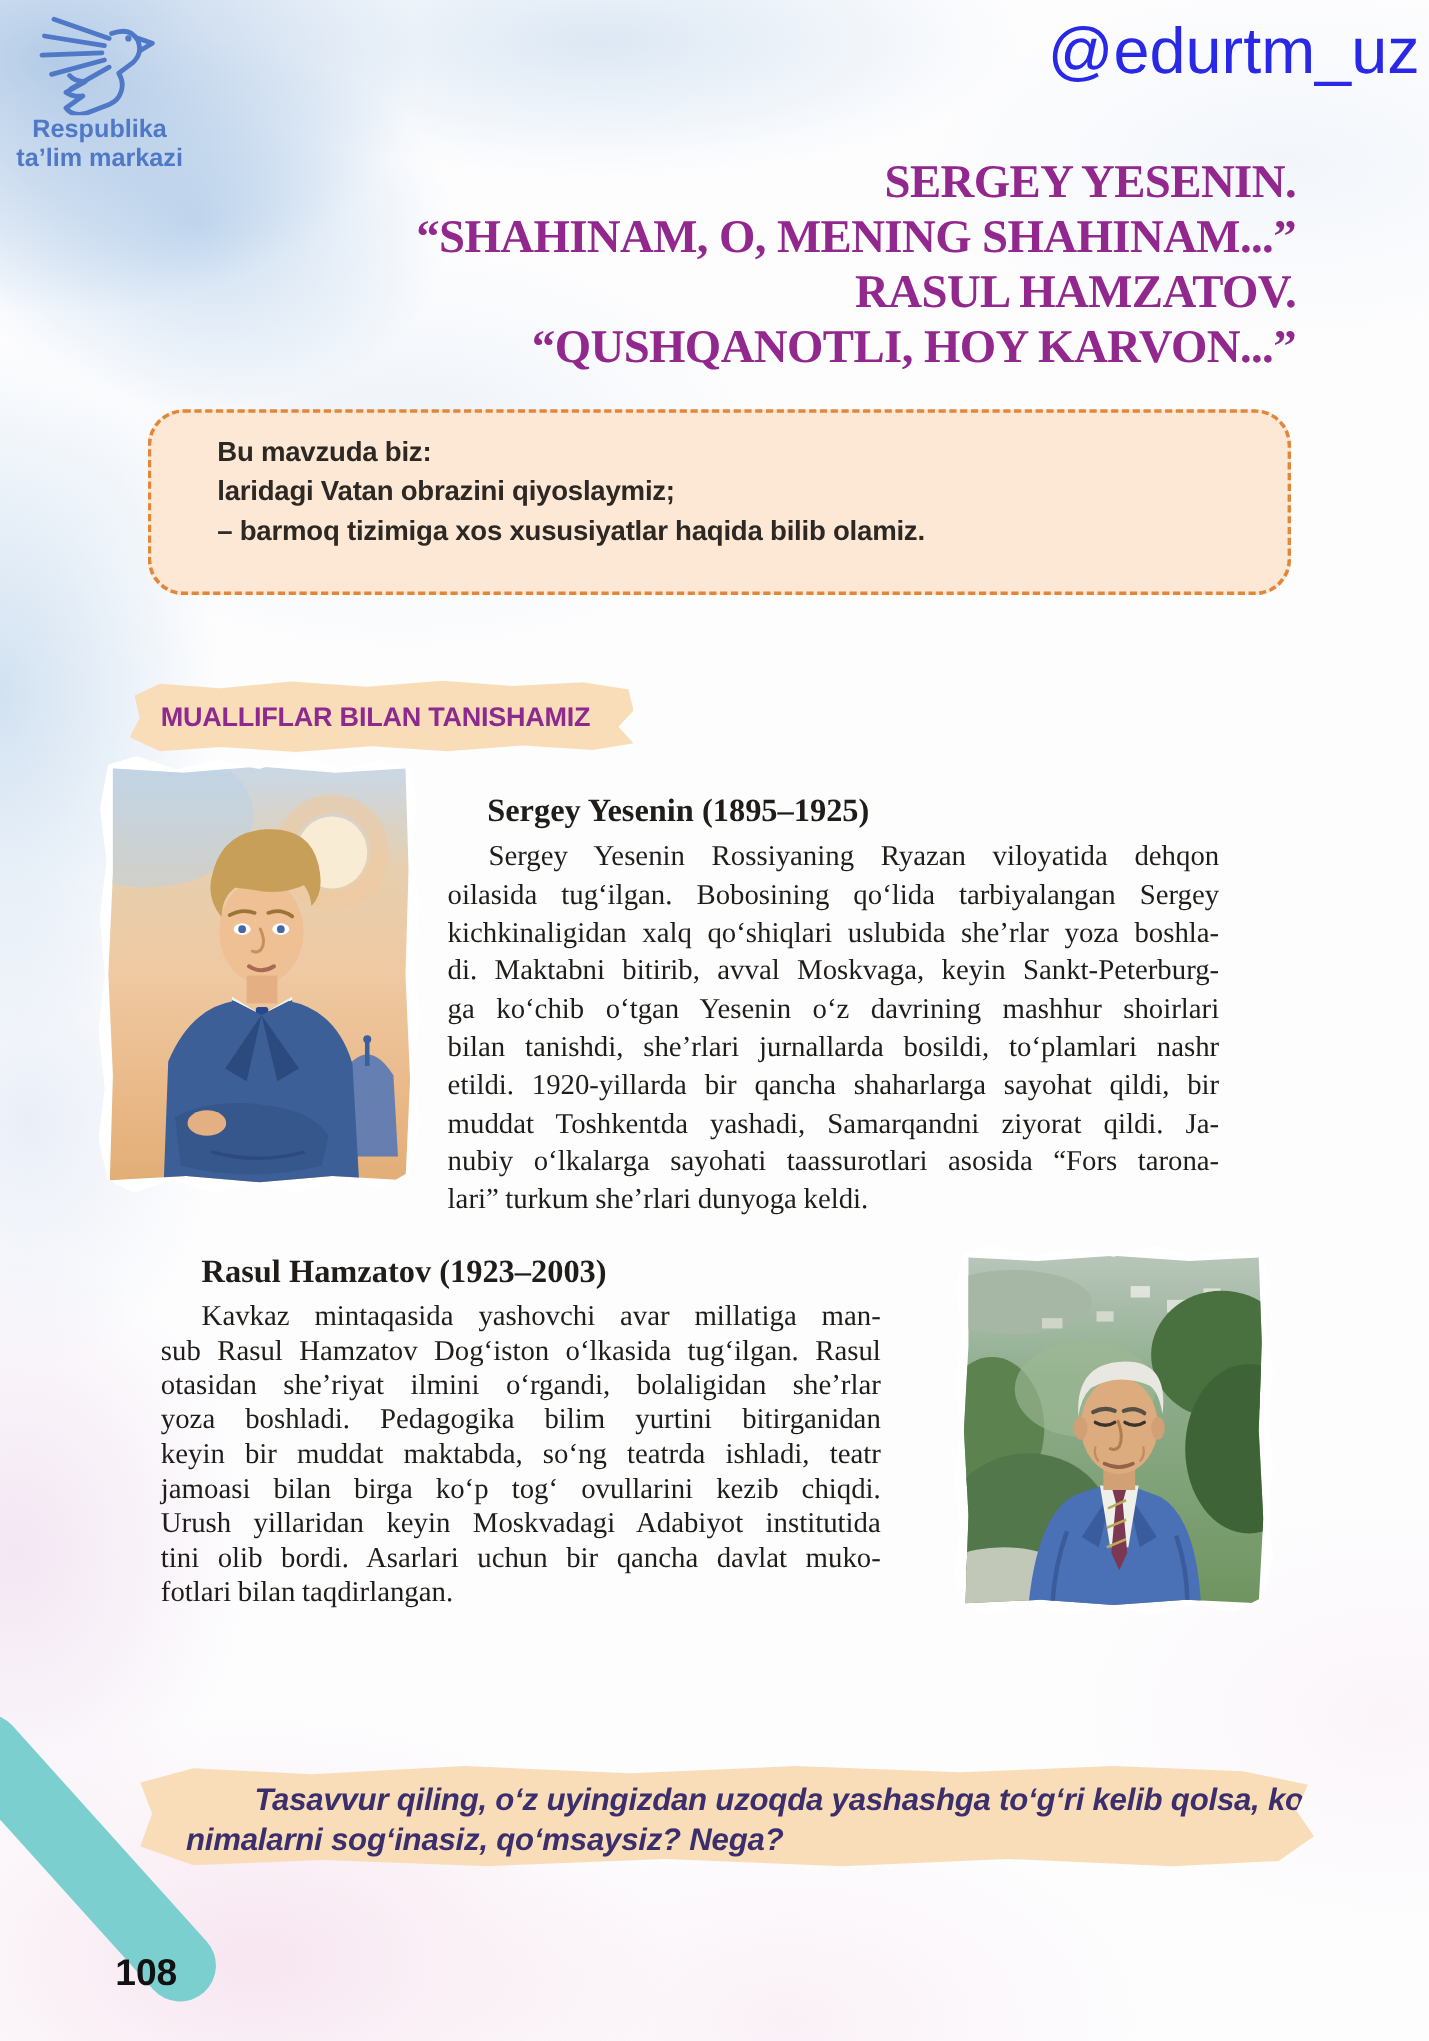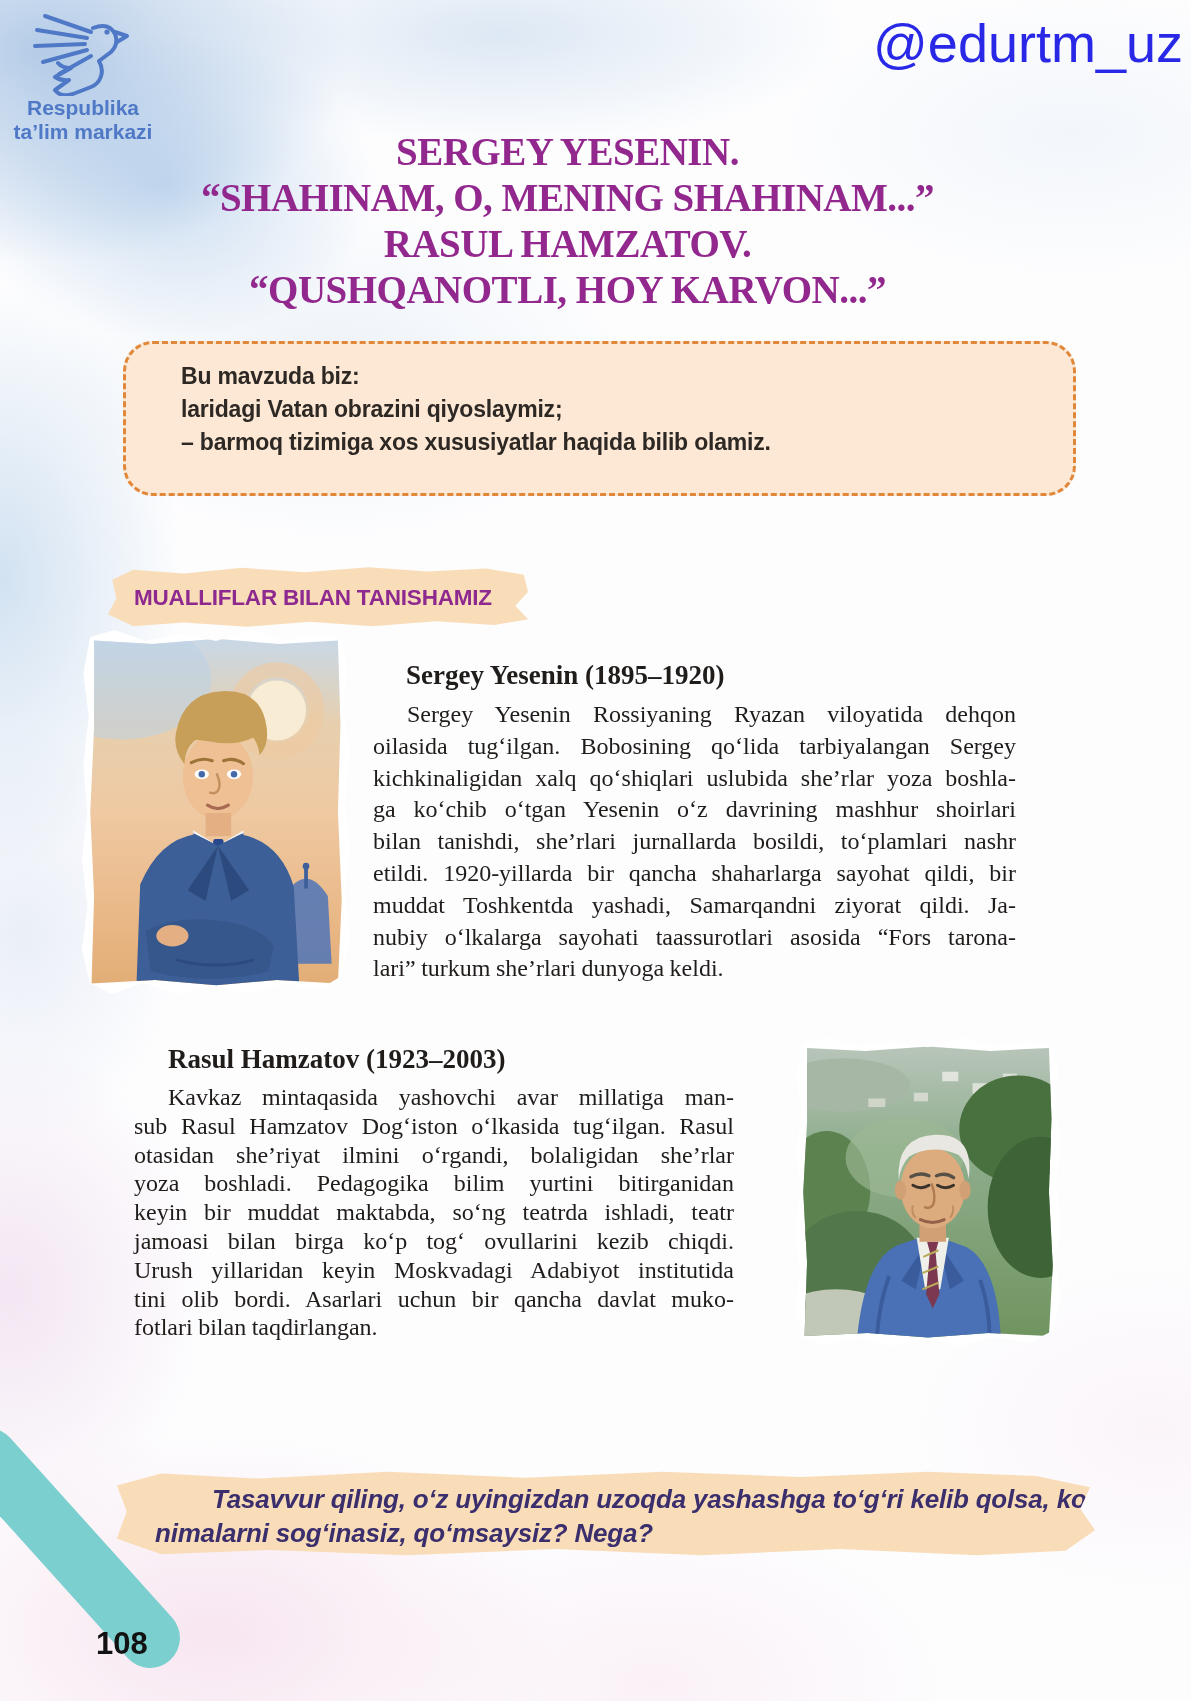--- a/index.html
+++ b/index.html
@@ -22,21 +22,21 @@
       radial-gradient(ellipse 420px 200px at 90% 8%,  rgba(214,228,242,.28), rgba(214,228,242,0) 72%);
   }
 
   
   .logo { position:absolute; left:8px; top:8px; width:150px; text-align:center; }
   .logo svg { display:block; margin:0 auto; }
   .logo .lg-line { color:#4f78c6; font-size:21px; line-height:24px; font-weight:700; }
   .handle { position:absolute; top:12px; right:8px; color:#2828e6; font-size:54px; font-weight:400; letter-spacing:0; }
 
   
-  .title { position:absolute; left:55px; top:129px; width:1025px; text-align:center;
+  .title { position:absolute; left:55px; top:129px; width:1025px; text-align:right;
            color:#92278e; font-family:"Liberation Serif", serif; font-weight:700;
            font-size:39px; line-height:46px; letter-spacing:-0.5px; }
 
   
   .topic-box { position:absolute; left:123px; top:341px; width:953px; height:155px;
                background:#fce8d5; border:3px dashed #e0873a; border-radius:30px;
                padding:16px 36px 0 55px; }
   .topic-box .tline { font-weight:700; font-size:23px; line-height:33px; color:#2d2824; letter-spacing:-0.2px; }
 
   
@@ -150,25 +150,26 @@
       <rect x="131" y="209" width="11" height="13" rx="2.5" fill="#27488f"></rect>
       <path d="M54 256 q20 -46 58 -52 l24 12 24 -12 q42 8 56 54 l6 104 h-172 z" fill="#3d5f97"></path>
       <path d="M136 216 l-32 46 19 11 z" fill="#2c4a7e"></path>
       <path d="M136 216 l33 46 -19 11 z" fill="#2c4a7e"></path>
       <path d="M60 304 q38 -20 98 -7 q25 6 37 23 l-6 26 q-62 15 -124 0 z" fill="#35578c"></path>
       <ellipse cx="88" cy="309" rx="17" ry="11" fill="#e4b083"></ellipse>
       <path d="M92 334 q42 11 82 0" stroke="#2c4a7e" stroke-width="3" fill="none"></path>
     </svg>
   </div>
 
-  <div class="sub-head" style="left:406px; top:660px;">Sergey Yesenin (1895–1920)</div>
+  <div class="sub-head" style="left:406px; top:660px;">Sergey Yesenin (1895–1925)</div>
   <div class="para" id="yesenin-para">
     <div class="pline first">Sergey Yesenin Rossiyaning Ryazan viloyatida dehqon</div>
     <div class="pline">oilasida tug‘ilgan. Bobosining qo‘lida tarbiyalangan Sergey</div>
     <div class="pline">kichkinaligidan xalq qo‘shiqlari uslubida she’rlar yoza boshla-</div>
+    <div class="pline">di. Maktabni bitirib, avval Moskvaga, keyin Sankt-Peterburg-</div>
     <div class="pline">ga ko‘chib o‘tgan Yesenin o‘z davrining mashhur shoirlari</div>
     <div class="pline">bilan tanishdi, she’rlari jurnallarda bosildi, to‘plamlari nashr</div>
     <div class="pline">etildi. 1920-yillarda bir qancha shaharlarga sayohat qildi, bir</div>
     <div class="pline">muddat Toshkentda yashadi, Samarqandni ziyorat qildi. Ja-</div>
     <div class="pline">nubiy o‘lkalarga sayohati taassurotlari asosida “Fors tarona-</div>
     <div class="pline end">lari” turkum she’rlari dunyoga keldi.</div>
   </div>
 
   <div class="sub-head" style="left:168px; top:1044px;">Rasul Hamzatov (1923–2003)</div>
   <div class="para" id="hamzatov-para">

